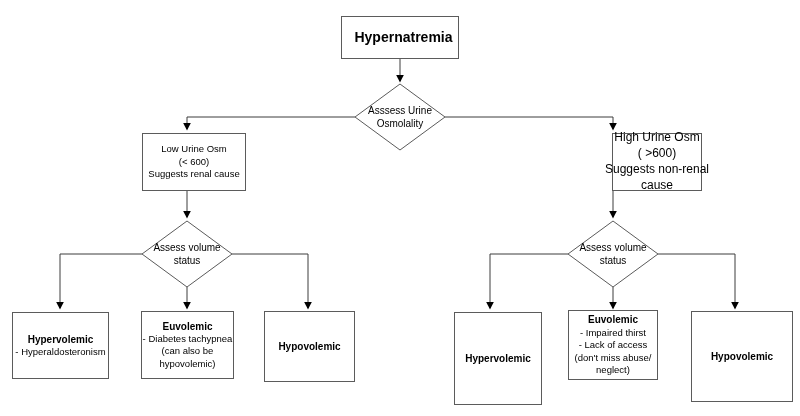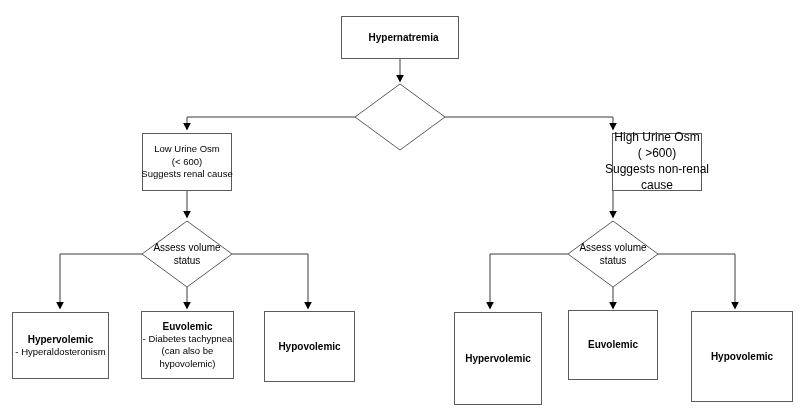--- a/index.html
+++ b/index.html
@@ -48,21 +48,21 @@
     font-size: 10px;
     line-height: 1.32;
     overflow: visible;
   }
   .box {
     background: #ffffff;
     border: 1px solid var(--border, #5b5b5b);
     box-sizing: border-box;
   }
   .root-box {
-    font-size: 10px;
+    font-size: 14px;
     font-weight: bold;
     padding-left: 7px;
   }
   .multiline {
     white-space: pre;
   }
   .diamond-label {
     background: transparent;
     pointer-events: none;
   }
@@ -102,22 +102,24 @@
 
     <polygon class="diamond" points="400,84 445,117 400,150 355,117"></polygon>
     <polygon class="diamond" points="187,221 232,254 187,287 142,254"></polygon>
     <polygon class="diamond" points="613,221 658,254 613,287 568,254"></polygon>
   </svg>
 
   <div class="node box root-box" style="left:341px; top:16px; width:118px; height:43px;">
     <div>Hypernatremia</div>
   </div>
 
+  <div class="node diamond-label multiline" style="left:355px; top:95px; width:90px; height:44px;">Asssess Urine
+Osmolality</div>
 
-  <div class="node box multiline" style="left:142px; top:133px; width:90px; height:58px; font-size:9.5px;">Low Urine Osm
+  <div class="node box multiline" style="left:142px; top:133px; width:104px; height:58px; font-size:9.5px;">Low Urine Osm
 (&lt; 600)
 Suggests renal cause</div>
 
   <div class="node box multiline" style="left:568px; top:133px; width:90px; height:58px; font-size:12px;margin-left:44px;">High Urine Osm
 ( &gt;600)
 Suggests non-renal
 cause</div>
 
   <div class="node diamond-label multiline" style="left:142px; top:232px; width:90px; height:44px;">Assess volume
 status</div>
@@ -139,19 +141,23 @@
   <div class="node box" style="left:264px; top:311px; width:91px; height:71px;">
     <div class="node-title">Hypovolemic</div>
   </div>
 
   <div class="node box" style="left:454px; top:312px; width:88px; height:93px;">
     <div class="node-title">Hypervolemic</div>
   </div>
 
   <div class="node box" style="left:568px; top:310px; width:90px; height:70px;">
     <div class="node-title">Euvolemic</div>
+    <div class="node-body">- Impaired thirst
+- Lack of access
+(don't miss abuse/
+neglect)</div>
   </div>
 
   <div class="node box" style="left:691px; top:311px; width:102px; height:91px;">
     <div class="node-title">Hypovolemic</div>
   </div>
 
 </div>
 
 </body></html>

